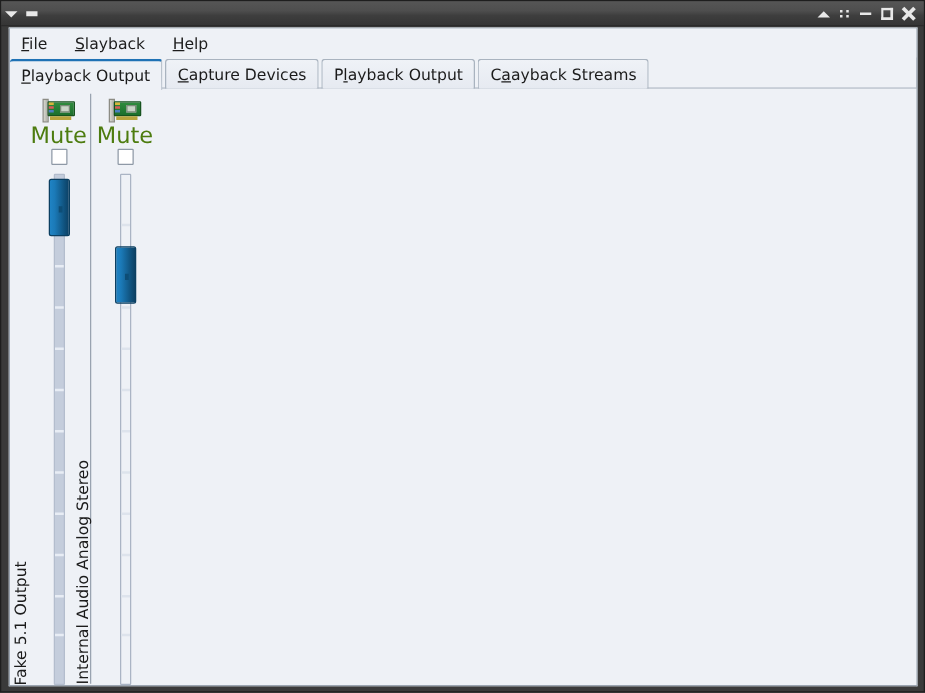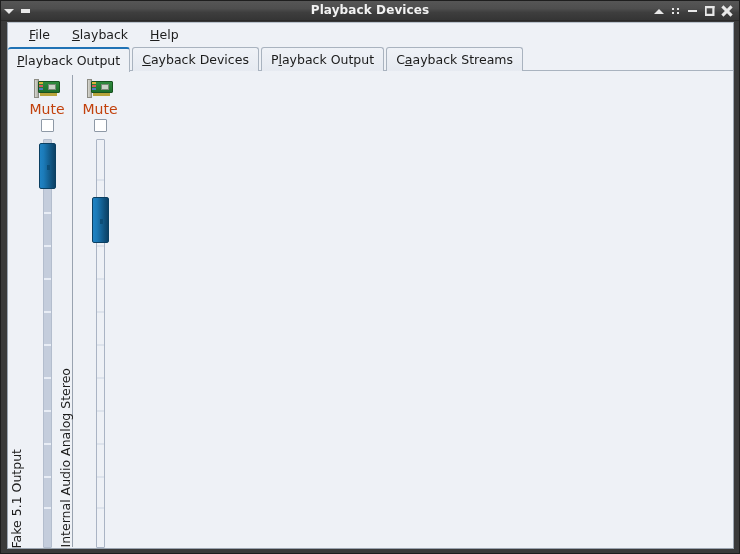--- a/index.html
+++ b/index.html
@@ -104,21 +104,20 @@
     border-top-color: #b9c2cc;
   }
 
   
   #menubar {
     position: absolute;
     left: 0; top: 0;
     width: 100%; height: 23px;
     background: #eef1f6;
     display: flex; align-items: center;
-    padding-left: 12px;
     gap: 4px;
   }
   .menu-item {
     font-size: 12.5px;
     color: #1d1d1d;
     padding: 2px 9px;
     line-height: 15px;
     white-space: nowrap;
   }
   .menu-item .mn { text-decoration: underline; }
@@ -230,22 +229,22 @@
   .card-icon .p1 { top: 3px; background: #d8b53a; }
   .card-icon .p2 { top: 6px; background: #d85a5a; }
   .card-icon .p3 { top: 9px; background: #4a7fc1; }
   .card-icon .edge {
     position: absolute; left: 6px; top: 14px;
     width: 17px; height: 3px;
     background: #b8a43c;
   }
 
   .mute-label {
-    font-size: 14px;
-    color: #c2410c;
+    font-size: 18px;
+    color: #4d7c0f;
     line-height: 14px;
     margin-bottom: 3px;
     white-space: nowrap;
   }
 
   .mute-check {
     width: 13px; height: 13px;
     background: #ffffff;
     border: 1px solid #8e99a6;
     border-radius: 1px;
@@ -330,21 +329,20 @@
 
     <div class="tb-left">
       <div class="tb-icon">
         <span class="glyph-tri-down"></span>
       </div>
       <div class="tb-icon">
         <span class="glyph-bar"></span>
       </div>
     </div>
 
-    <div class="title">Playback Devices</div>
 
     <div class="tb-right">
       <div class="tb-btn">
         <span class="glyph-tri-up"></span>
       </div>
       <div class="tb-btn">
         <span class="glyph-dots">
             <i></i>
             <i></i>
             <i></i>
@@ -373,21 +371,21 @@
 
     <div id="tabbar">
       <div class="tab active">
           <span></span>
           <span class="mn">P</span>
           <span>layback Output</span>
         </div>
       <div class="tab">
           <span></span>
           <span class="mn">C</span>
-          <span>ayback Devices</span>
+          <span>apture Devices</span>
         </div>
       <div class="tab">
           <span>P</span>
           <span class="mn">l</span>
           <span>ayback Output</span>
         </div>
       <div class="tab">
           <span>C</span>
           <span class="mn">a</span>
           <span>ayback Streams</span>

